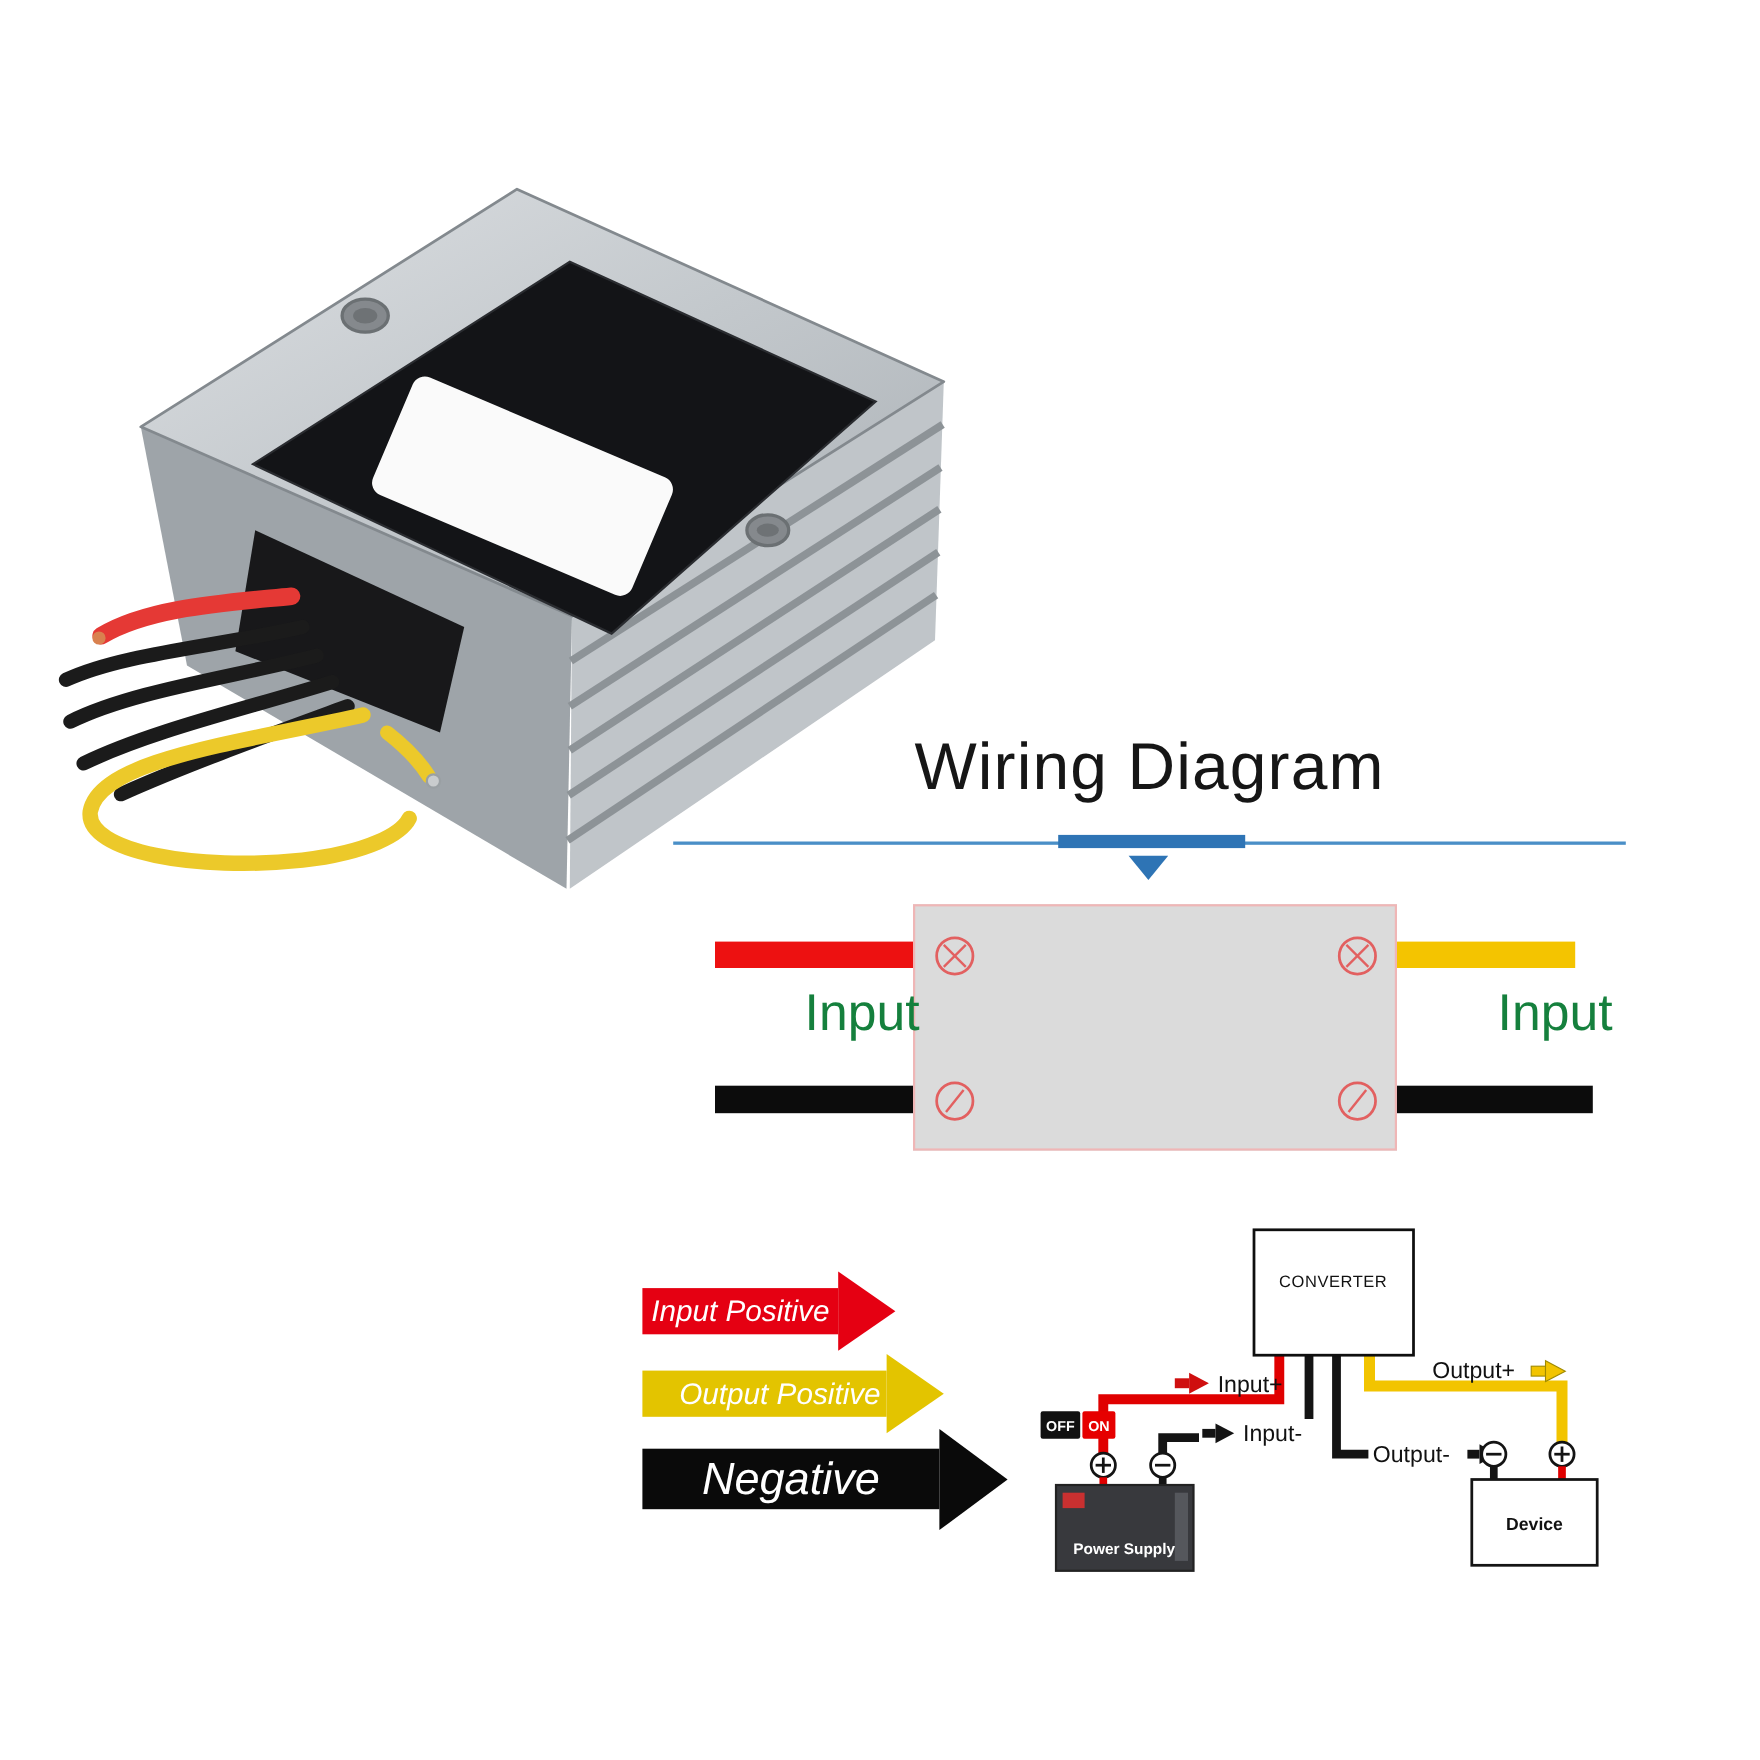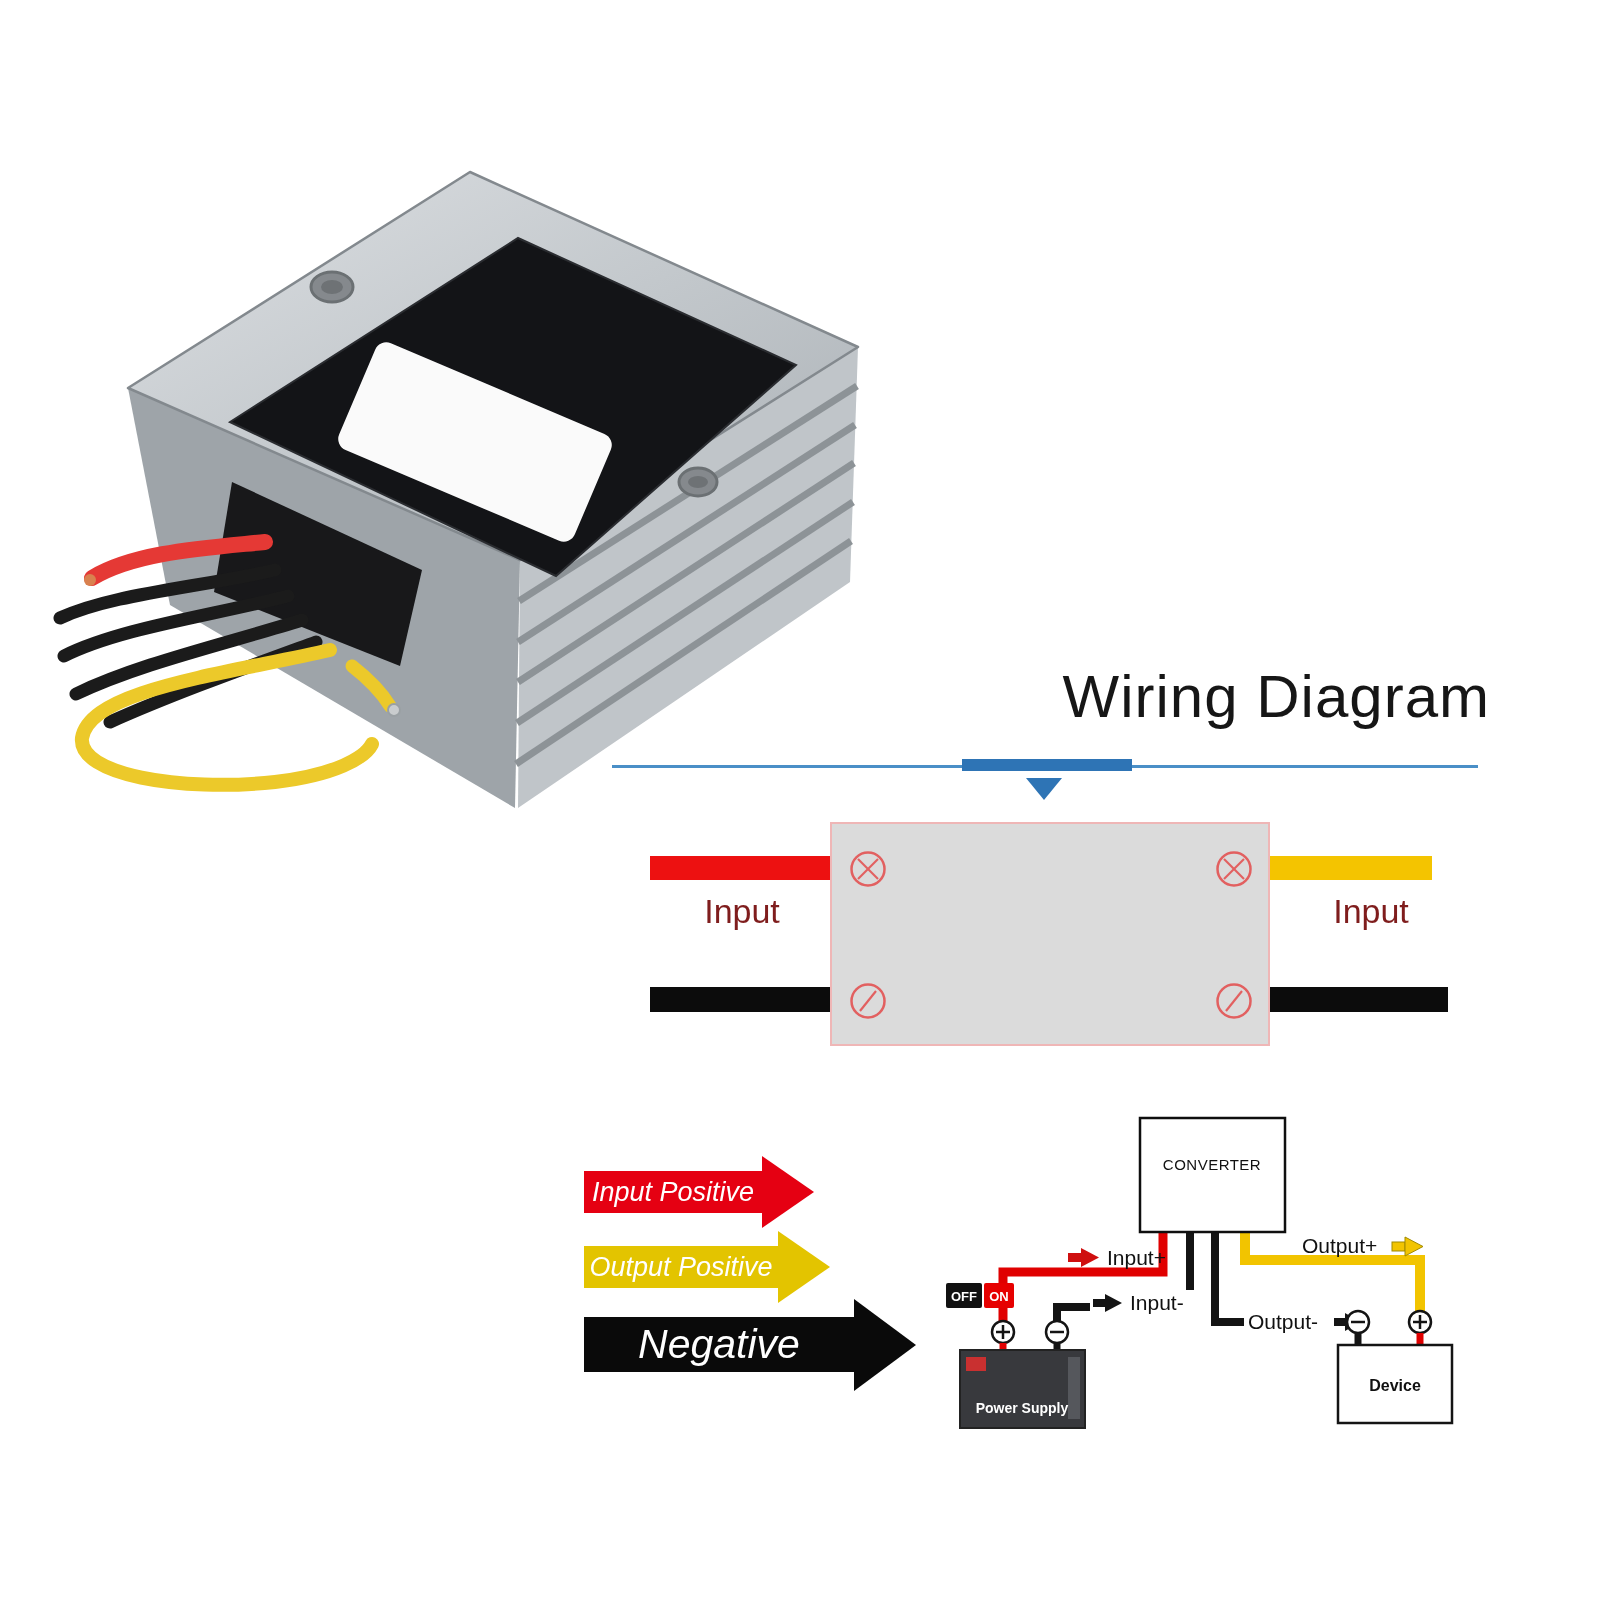--- a/index.html
+++ b/index.html
@@ -4,55 +4,55 @@
 <style>
   html,body { margin:0; padding:0; background:#ffffff; }
   .canvas {
     position:relative; width:1600px; height:1600px; background:#ffffff;
     overflow:hidden; font-family:"Liberation Sans", sans-serif;
   }
 
   
   .page-title {
     position:absolute; left:600px; top:662px; width:890px;
-    text-align:right; font-size:60px; color:#161616; letter-spacing:1px;
+    text-align:center; font-size:60px; color:#161616; letter-spacing:1px;
   }
 
   
   .divider-line  { position:absolute; left:612px; top:765px; width:866px; height:3px;  background:#4a8fc7; }
   .divider-accent{ position:absolute; left:962px; top:759px; width:170px; height:12px; background:#2e74b5; }
   .divider-arrow { position:absolute; left:1026px; top:778px; width:0; height:0;
                    border-left:18px solid transparent; border-right:18px solid transparent;
                    border-top:22px solid #2e74b5; }
 
   
   .conv-body {
     position:absolute; left:830px; top:822px; width:440px; height:224px;
     background:#dbdbdb; border:2px solid #efb6b6; box-sizing:border-box;
   }
   .wire { position:absolute; }
   .w-red-left    { left:650px;  top:856px; width:182px; height:24px; background:#ed1111; }
   .w-black-left  { left:650px;  top:987px; width:182px; height:25px; background:#0c0c0c; }
   .w-yellow-right{ left:1268px; top:856px; width:164px; height:24px; background:#f4c400; }
   .w-black-right { left:1268px; top:987px; width:180px; height:25px; background:#0c0c0c; }
   .terminal { position:absolute; width:46px; height:46px; }
-  .io-label { position:absolute; font-size:34px; color:#7f1d1d; text-align:center; }
+  .io-label { position:absolute; font-size:47px; color:#15803d; text-align:right; }
   .io-input  { left:648px;  top:892px; width:188px; }
   .io-output { left:1276px; top:892px; width:190px; }
 
   
   .legend-arrow {
     position:absolute; display:flex; align-items:center; justify-content:center;
     color:#ffffff; font-size:27px;font-style:italic;
   }
   .legend-arrow::after { content:""; position:absolute; left:100%; top:50%;
     transform:translateY(-50%); width:0; height:0; }
   .arrow-red    { left:584px; top:1171px; width:178px; height:42px; background:#e50012; }
   .arrow-red::after    { border-top:36px solid transparent; border-bottom:36px solid transparent; border-left:52px solid #e50012; }
-  .arrow-yellow { left:584px; top:1246px; width:194px; height:42px; background:#e3c400; }
+  .arrow-yellow { left:584px; top:1246px; width:194px; height:42px; background:#e3c400;padding-left:28px; }
   .arrow-yellow::after { border-top:36px solid transparent; border-bottom:36px solid transparent; border-left:52px solid #e3c400; }
   .arrow-black  { left:584px; top:1317px; width:270px; height:55px; background:#0a0a0a; font-size:41px; }
   .arrow-black::after  { border-top:46px solid transparent; border-bottom:46px solid transparent; border-left:62px solid #0a0a0a; }
 
   svg { font-family:"Liberation Sans", sans-serif; }
   .product-photo { position:absolute; left:20px; top:150px; }
   .schematic     { position:absolute; left:930px; top:1100px; }
 </style>
 </head>
 <body>

